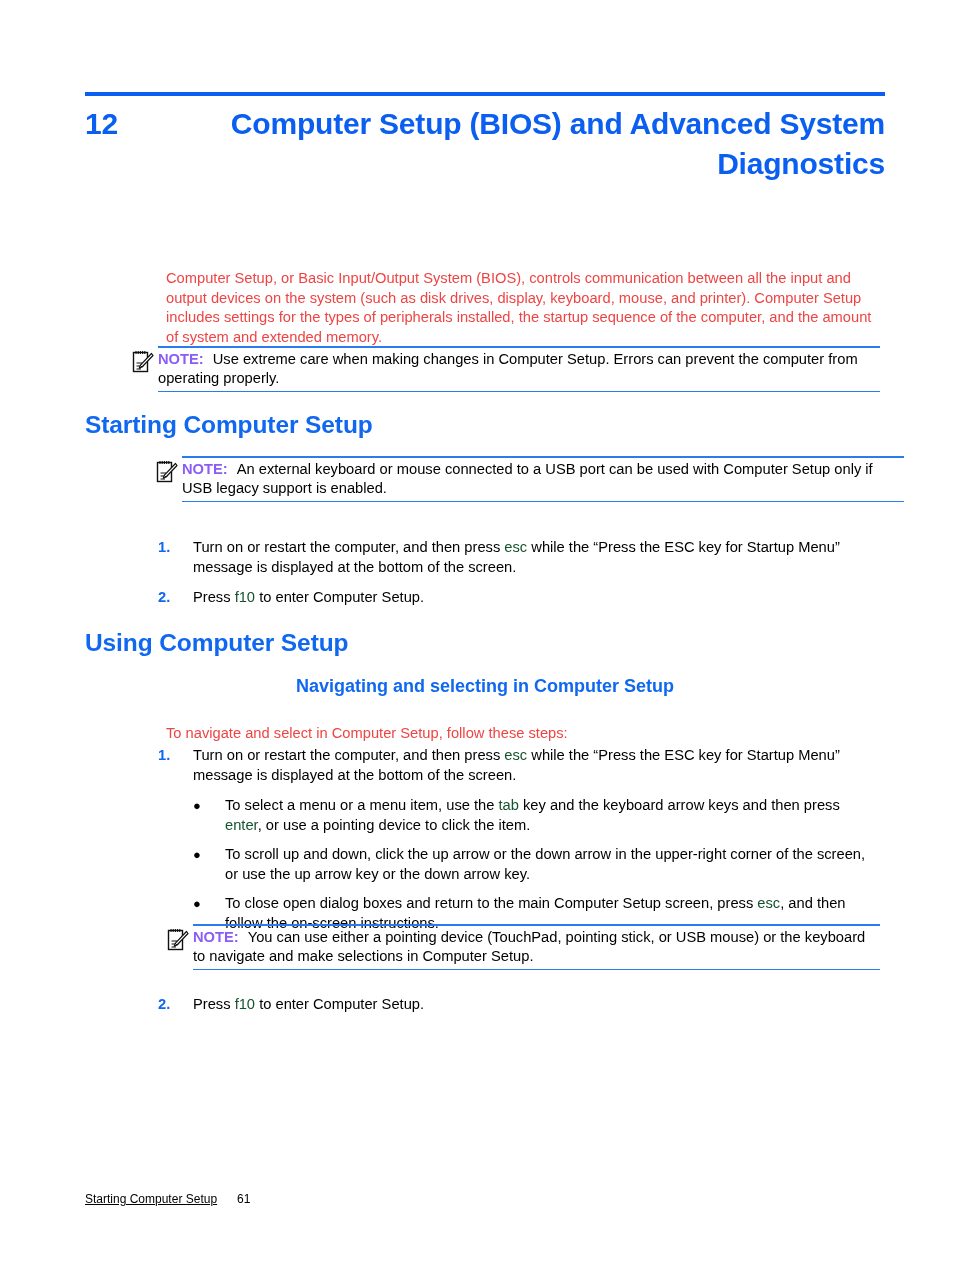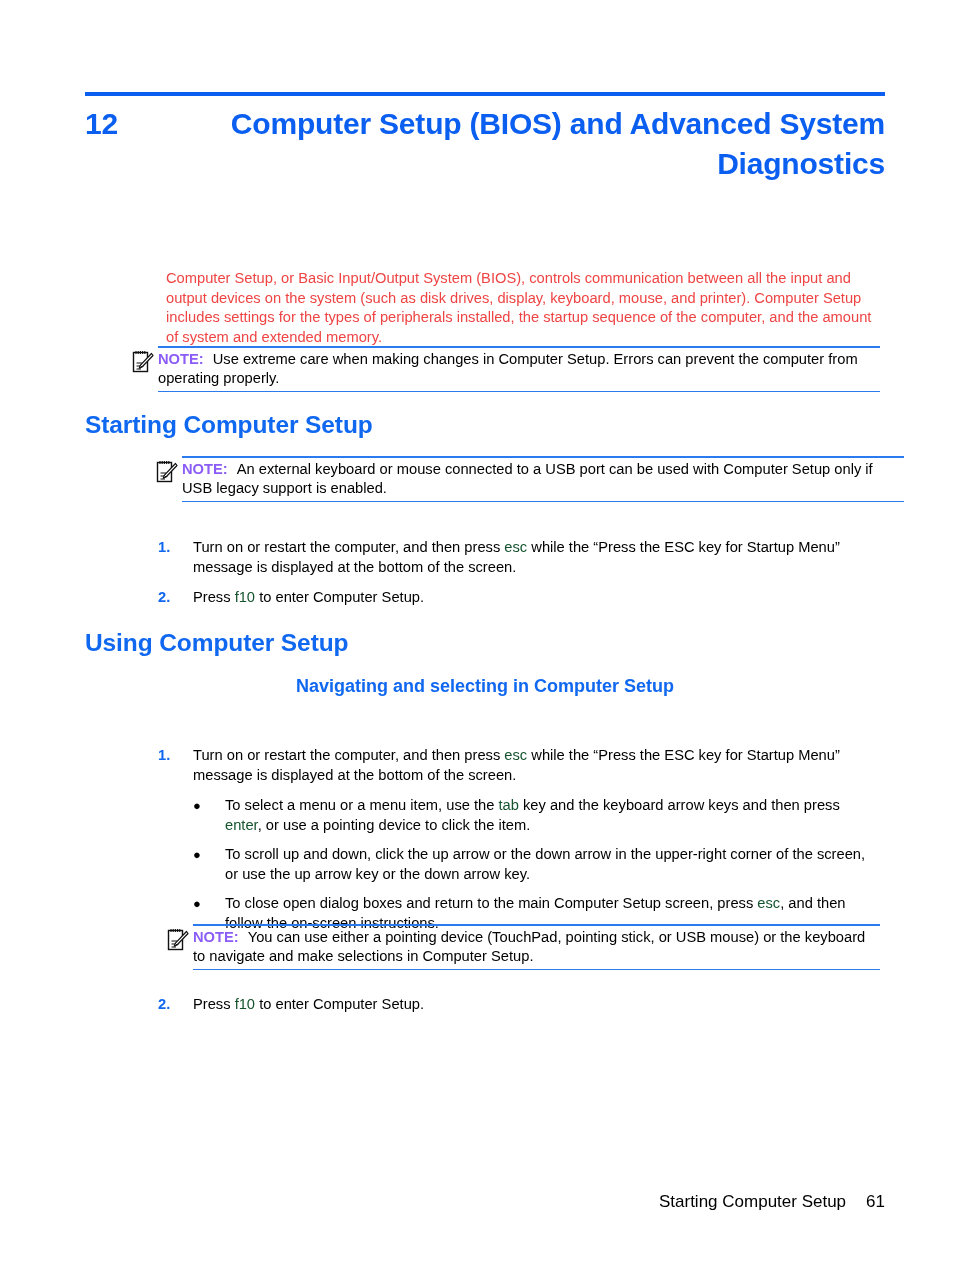--- a/index.html
+++ b/index.html
@@ -167,23 +167,24 @@
   .key {
     color: #14532d;
   }
 
   
   .footer {
     position: absolute;
     left: 85px;
     top: 1192px;
     width: 800px;
-    text-align: right;
-    font-size: 17px;
+    text-align: left;
+    font-size: 12px;
     color: #000;
+    text-decoration: underline;
   }
   .footer .fpage {
     display: inline-block;
     margin-left: 20px;
   }
 </style>
 </head>
 <body>
 
 <div class="page">
@@ -239,20 +240,23 @@
     <div class="oitem" style="margin-top:11px;">
       <span class="onum">2.</span>
       <span class="otext"><span>Press </span><span class="key">f10</span><span> to enter Computer Setup.</span></span>
     </div>
   </div>
 
   <h1 class="h1" style="top:628px;">Using Computer Setup</h1>
 
   <h2 class="h2" style="top:676px;text-align:center;">Navigating and selecting in Computer Setup</h2>
 
+  <div class="body-col" style="top:716px;">
+    <p class="para">To navigate and select in Computer Setup, follow these steps:</p>
+  </div>
 
   <div class="olist" style="top:746px;">
     <div class="oitem">
       <span class="onum">1.</span>
       <span class="otext"><span>Turn on or restart the computer, and then press </span><span class="key">esc</span><span> while the “Press the ESC key for Startup Menu” message is displayed at the bottom of the screen.</span></span>
     </div>
   </div>
 
   <div class="blist" style="top:796px;">
     <div class="bitem">

